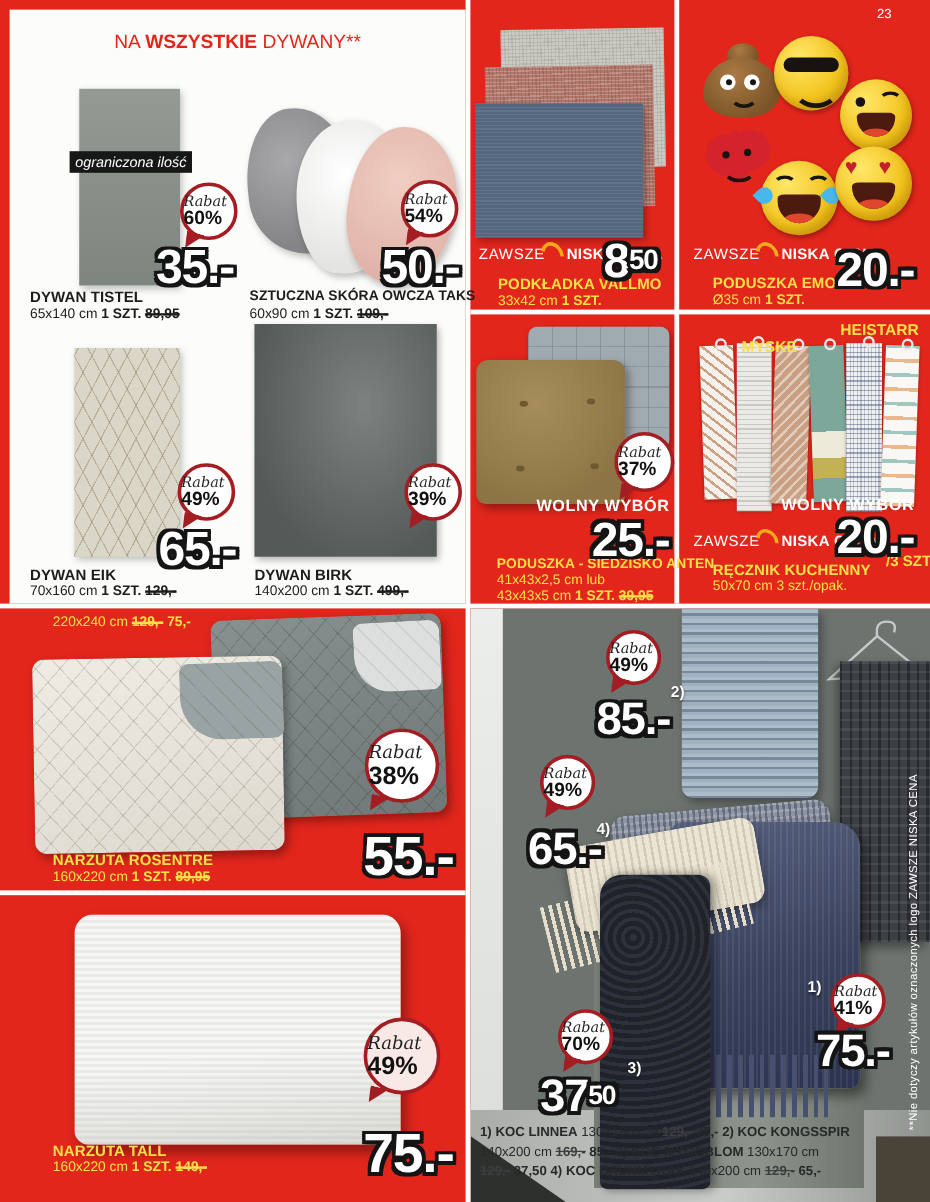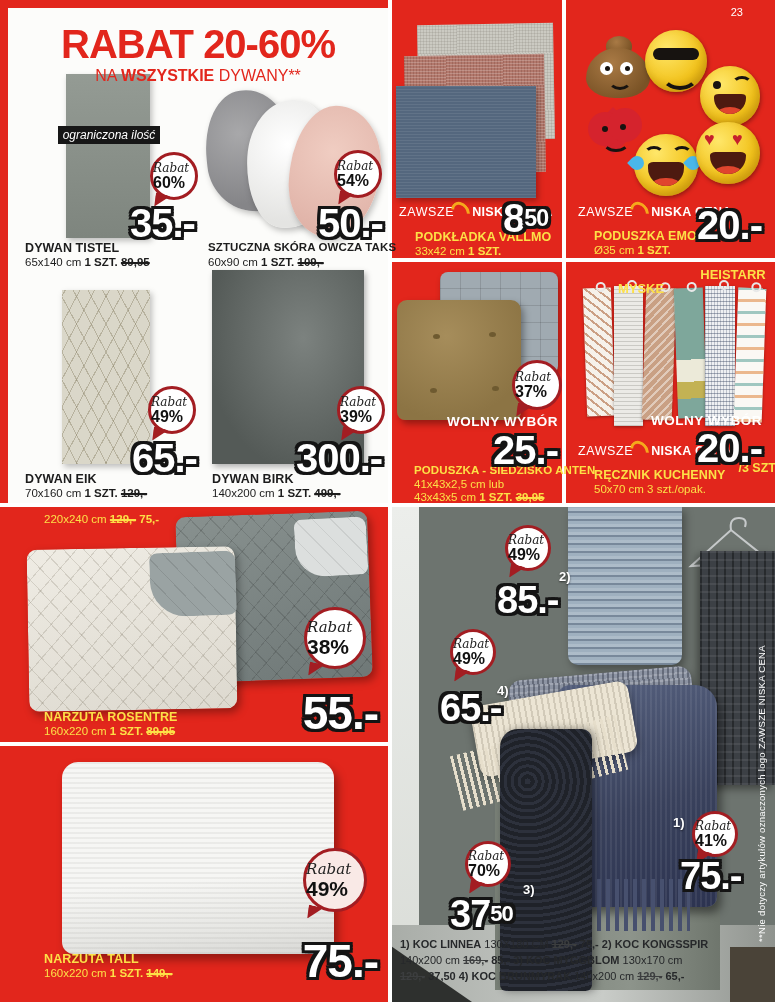--- a/index.html
+++ b/index.html
@@ -59,21 +59,20 @@
          letter-spacing:.3px;z-index:7;}
 </style>
 </head>
 <body>
 
 <div class="page">
 
   <div class="white-panel"></div>
 
   <div class="abs" style="left:8px;top:24px;width:380px;text-align:center;z-index:5">
-    <div class="hero-title">RABAT 20-60%</div>
     <div class="hero-sub">
       <span>NA</span>
       <span class="b">WSZYSTKIE</span>
       <span>DYWANY**</span>
     </div>
   </div>
 
   <div class="img" style="left:66px;top:74px;width:84px;height:164px;
               background:linear-gradient(180deg,#949b94,#7e857e),repeating-linear-gradient(90deg,rgba(255,255,255,.08) 0 1px,transparent 1px 3px);
               box-shadow:2px 3px 6px rgba(0,0,0,.25);"></div>
@@ -131,23 +130,20 @@
     <span class="b">1 SZT.</span>
     <span class="strike">129,-</span>
   </div>
 
   <div class="img" style="left:212px;top:270px;width:152px;height:194px;
               background:radial-gradient(ellipse at 60% 35%,#7c827f,#545a57 75%);
               box-shadow:2px 3px 6px rgba(0,0,0,.3);"></div>
   <div class="bubble" style="left:337px;top:386px;width:48px;height:48px;">
     <span class="rw">Rabat</span>
     <span class="rv">39%</span>
-  </div>
-  <div class="abs bigprice" style="left:296px;top:438px;font-size:40px;">
-    <span>300.-</span>
   </div>
   <div class="abs pname dark" style="left:212px;top:472px;">DYWAN BIRK</div>
   <div class="abs pdetails dark" style="left:212px;top:487px;">
     <span>140x200 cm</span>
     <span class="b">1 SZT.</span>
     <span class="strike">499,-</span>
   </div>
 
   <div class="img" style="left:418px;top:24px;width:136px;height:116px;transform:rotate(-1deg);
               background:repeating-linear-gradient(0deg,rgba(120,115,105,.18) 0 1px,transparent 1px 3px),

